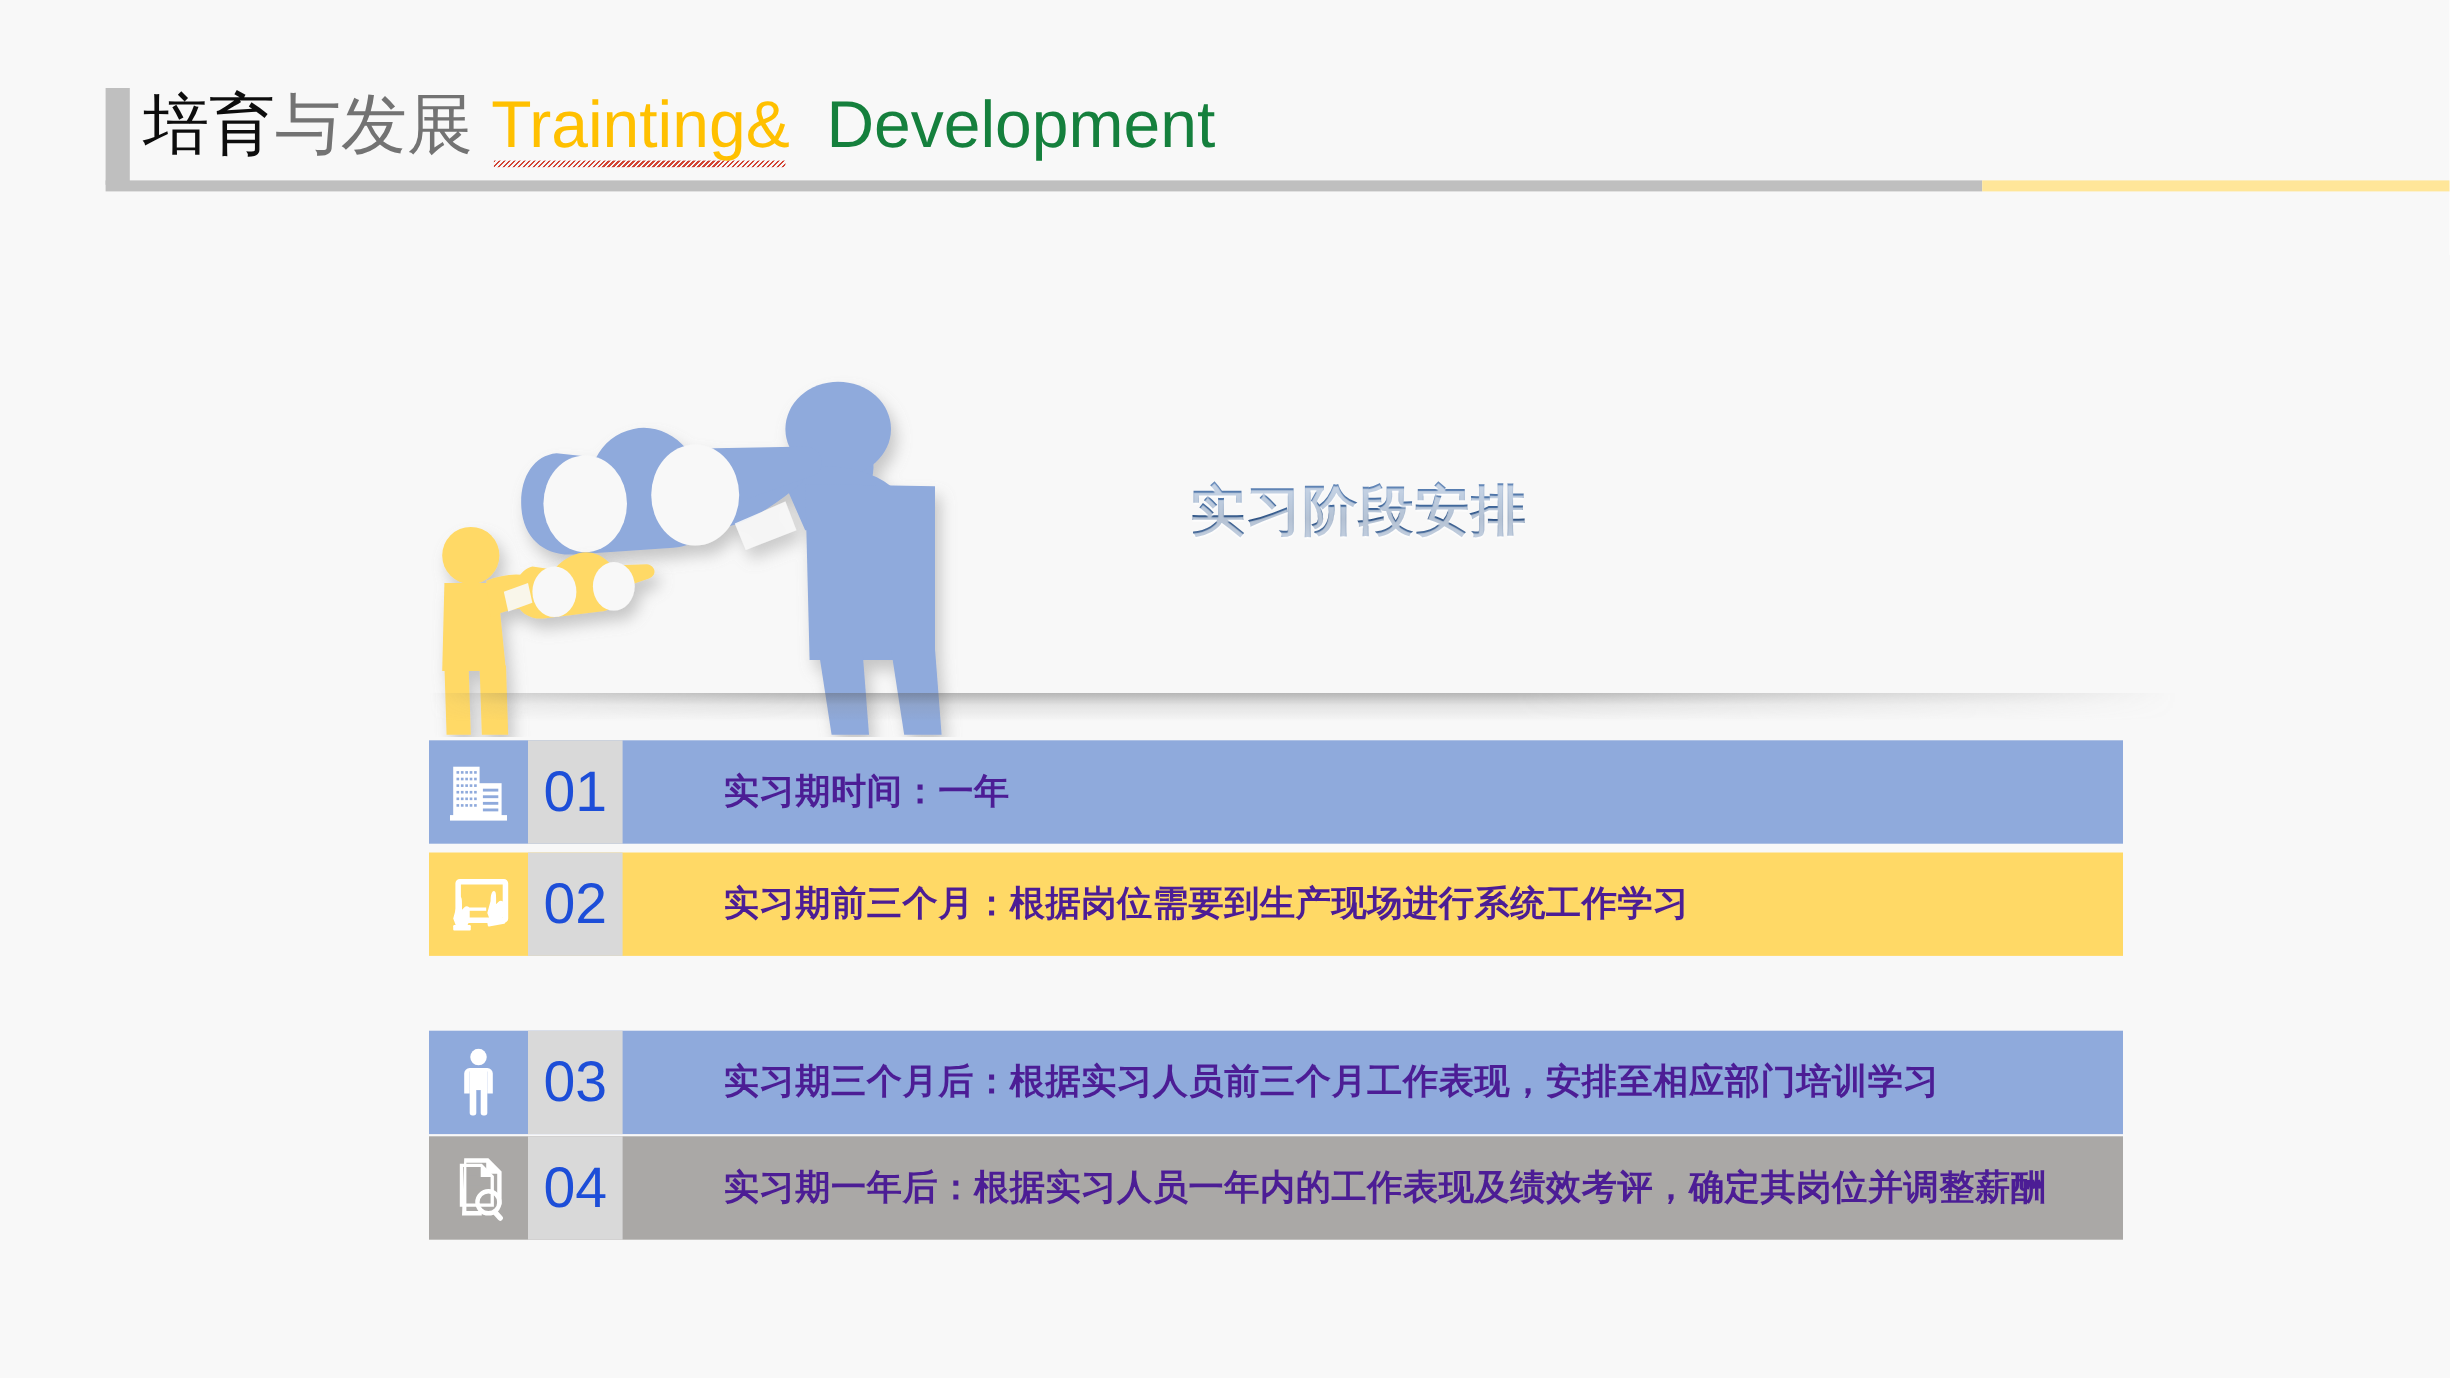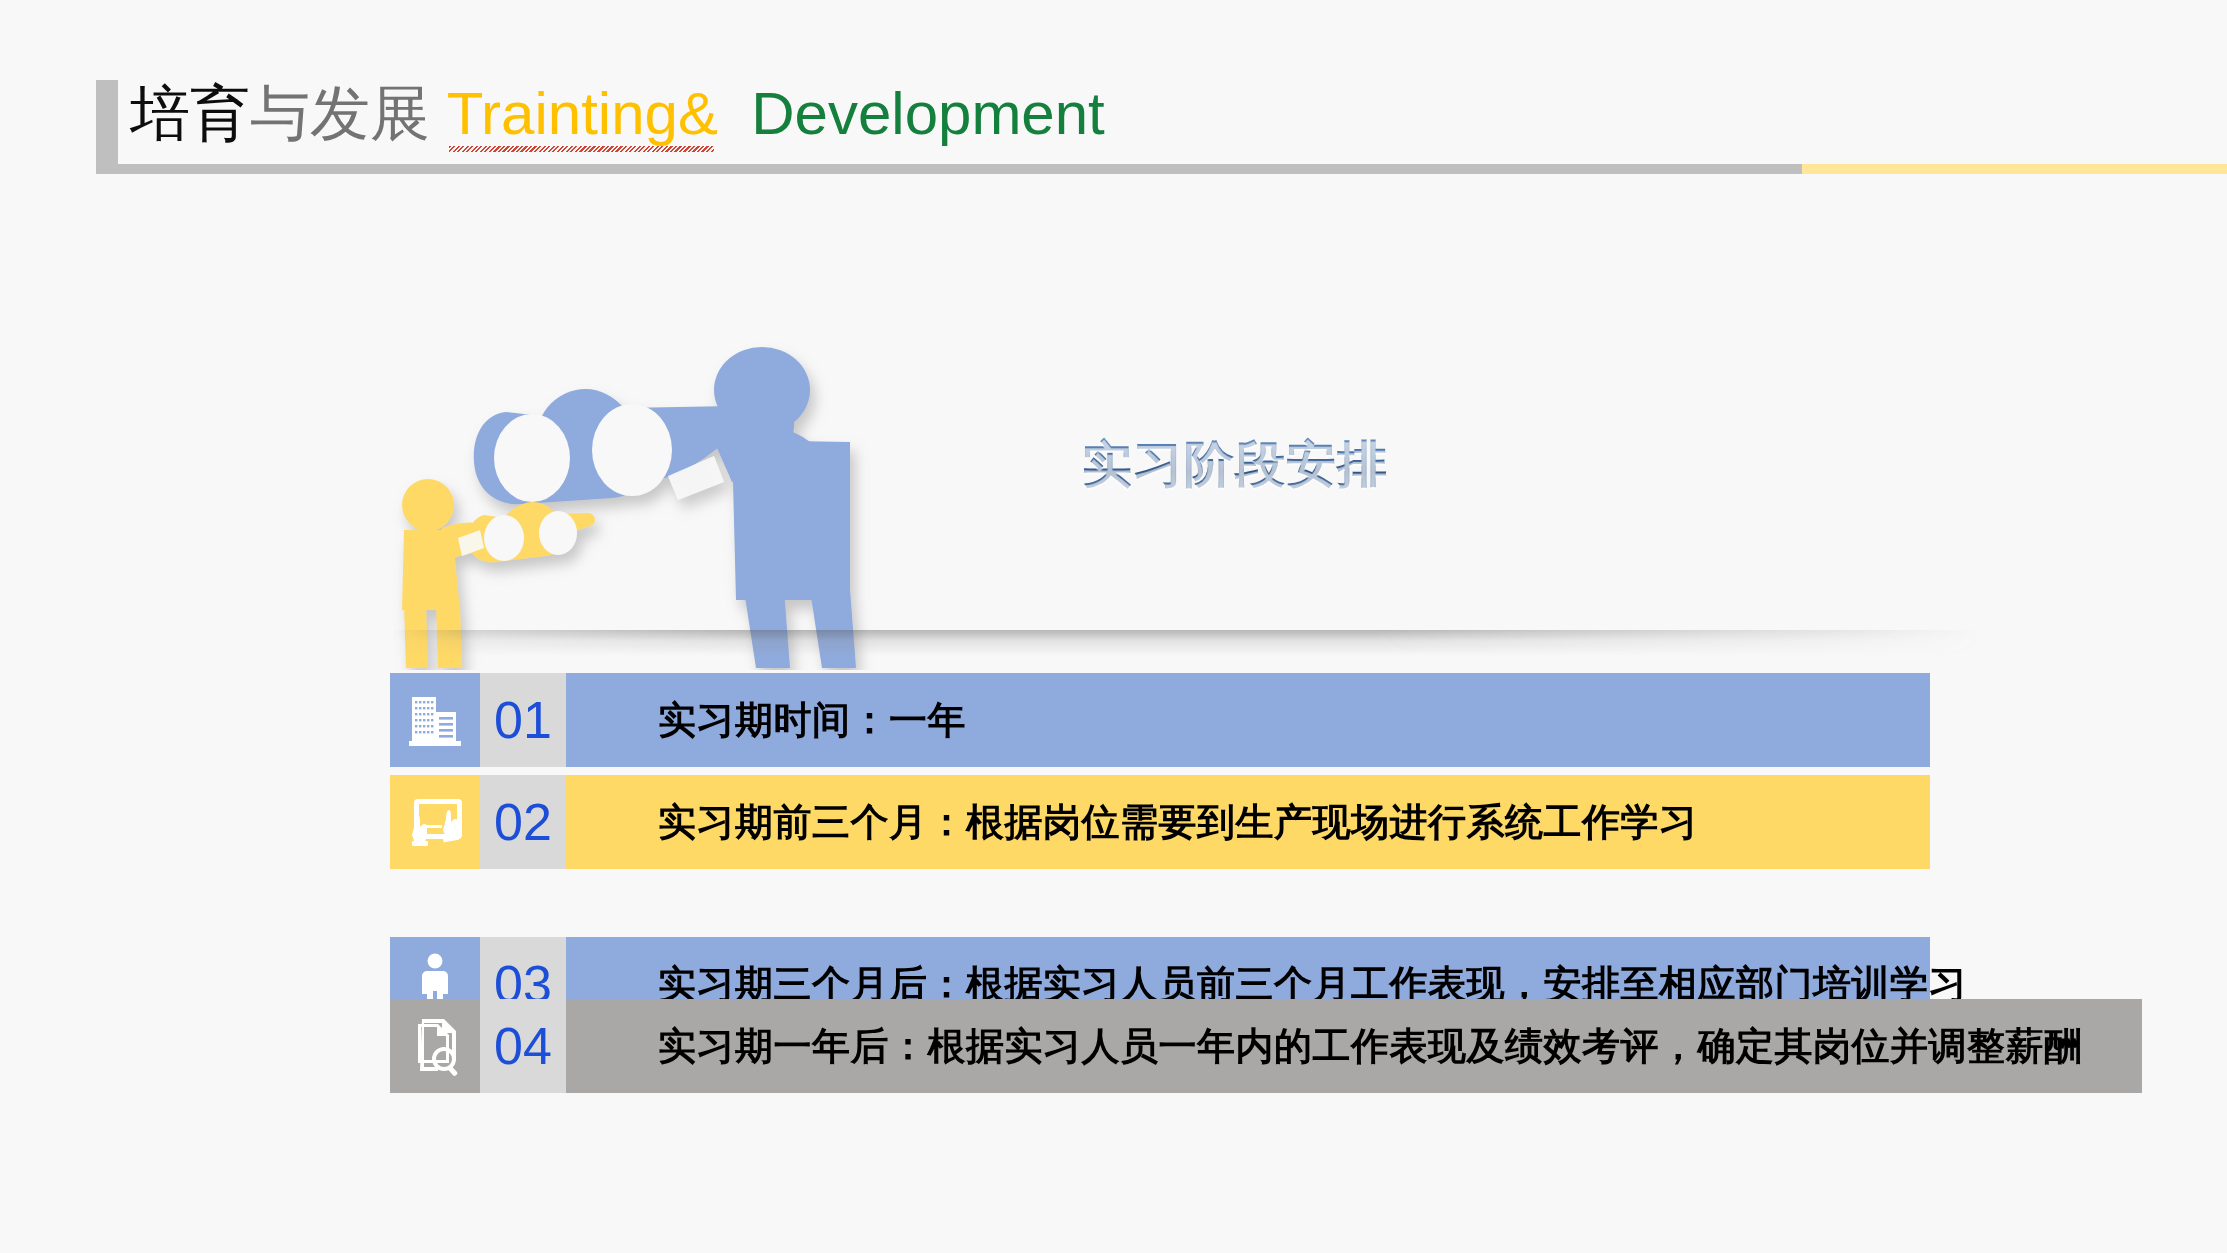--- a/index.html
+++ b/index.html
@@ -168,35 +168,35 @@
     display: flex;
     align-items: center;
     justify-content: center;
     letter-spacing: 0px;
   }
   .row-text {
     flex: 1 1 auto;
     display: flex;
     align-items: center;
     padding-left: 92px;
-    color: #000000;
-    font-size: 38px;
+    color: #4c1d95;
+    font-size: 32px;
     font-weight: 700;
     letter-spacing: .5px;
     white-space: nowrap;
     border-radius: 30px;
   }
   .row.blue  { background: #8faadc; }
   .row.amber { background: #ffd966; }
   .row.gray  { background: #aaa8a6; }
 
   #row-1 { top: 673px;  width: 1540px; }
   #row-2 { top: 775px;  width: 1540px; }
   #row-3 { top: 937px;  width: 1540px; }
-  #row-4 { top: 999px; width: 1752px; }
+  #row-4 { top: 1033px; width: 1540px; }
 </style>
 </head>
 <body>
 
 <div id="slide">
 
   <div id="header">
     <div class="title-accent-bar"></div>
 
     <div class="title-text"><span class="t-cn-dark">培育</span><span class="t-cn-amber">与发展</span><span class="t-cn-dark">&nbsp;</span><span class="t-en-amber"><span>Trainting&amp;</span><span class="squiggle"></span></span><span class="t-en-gray">&nbsp;&nbsp;</span><span class="t-en-gray">Development</span></div>

